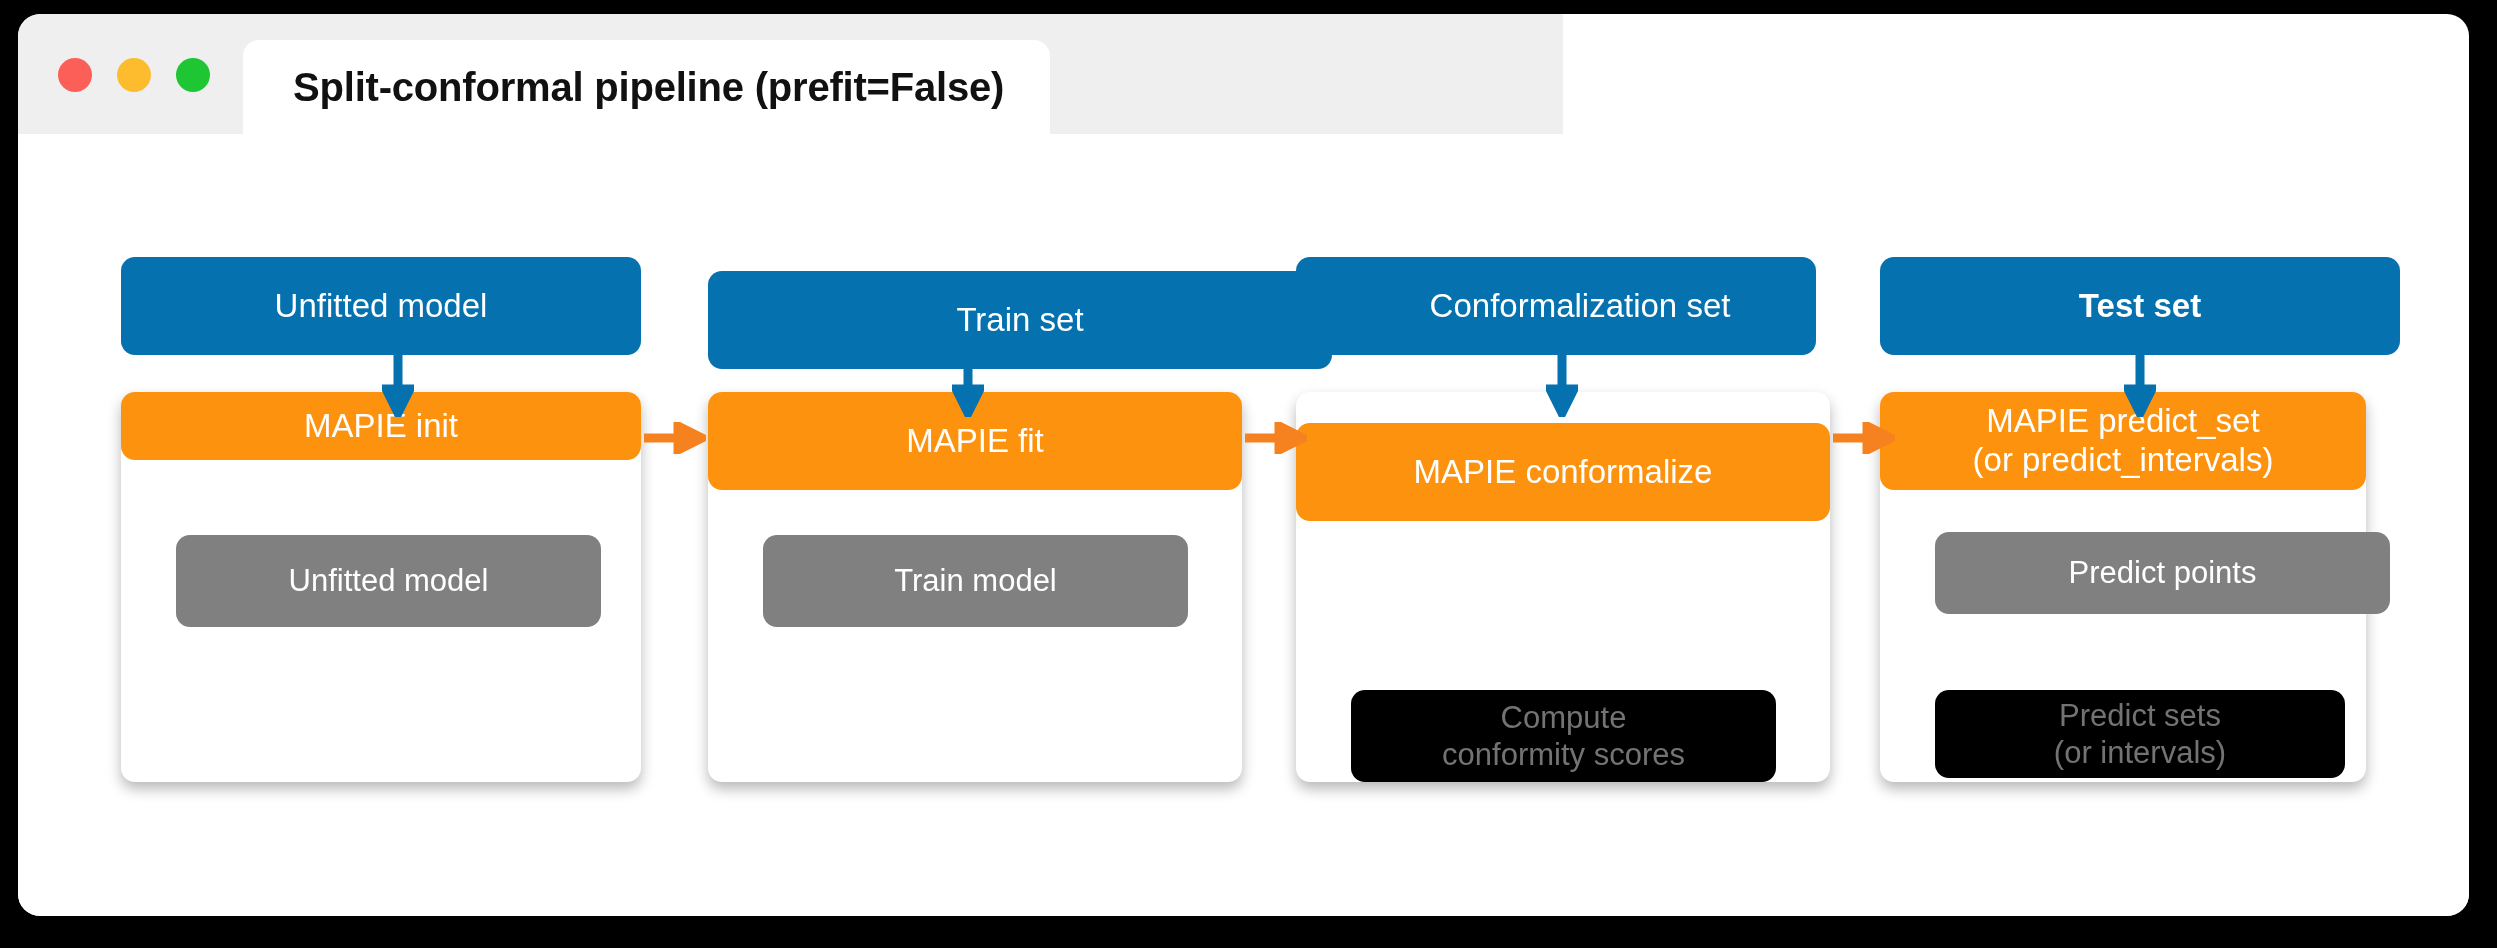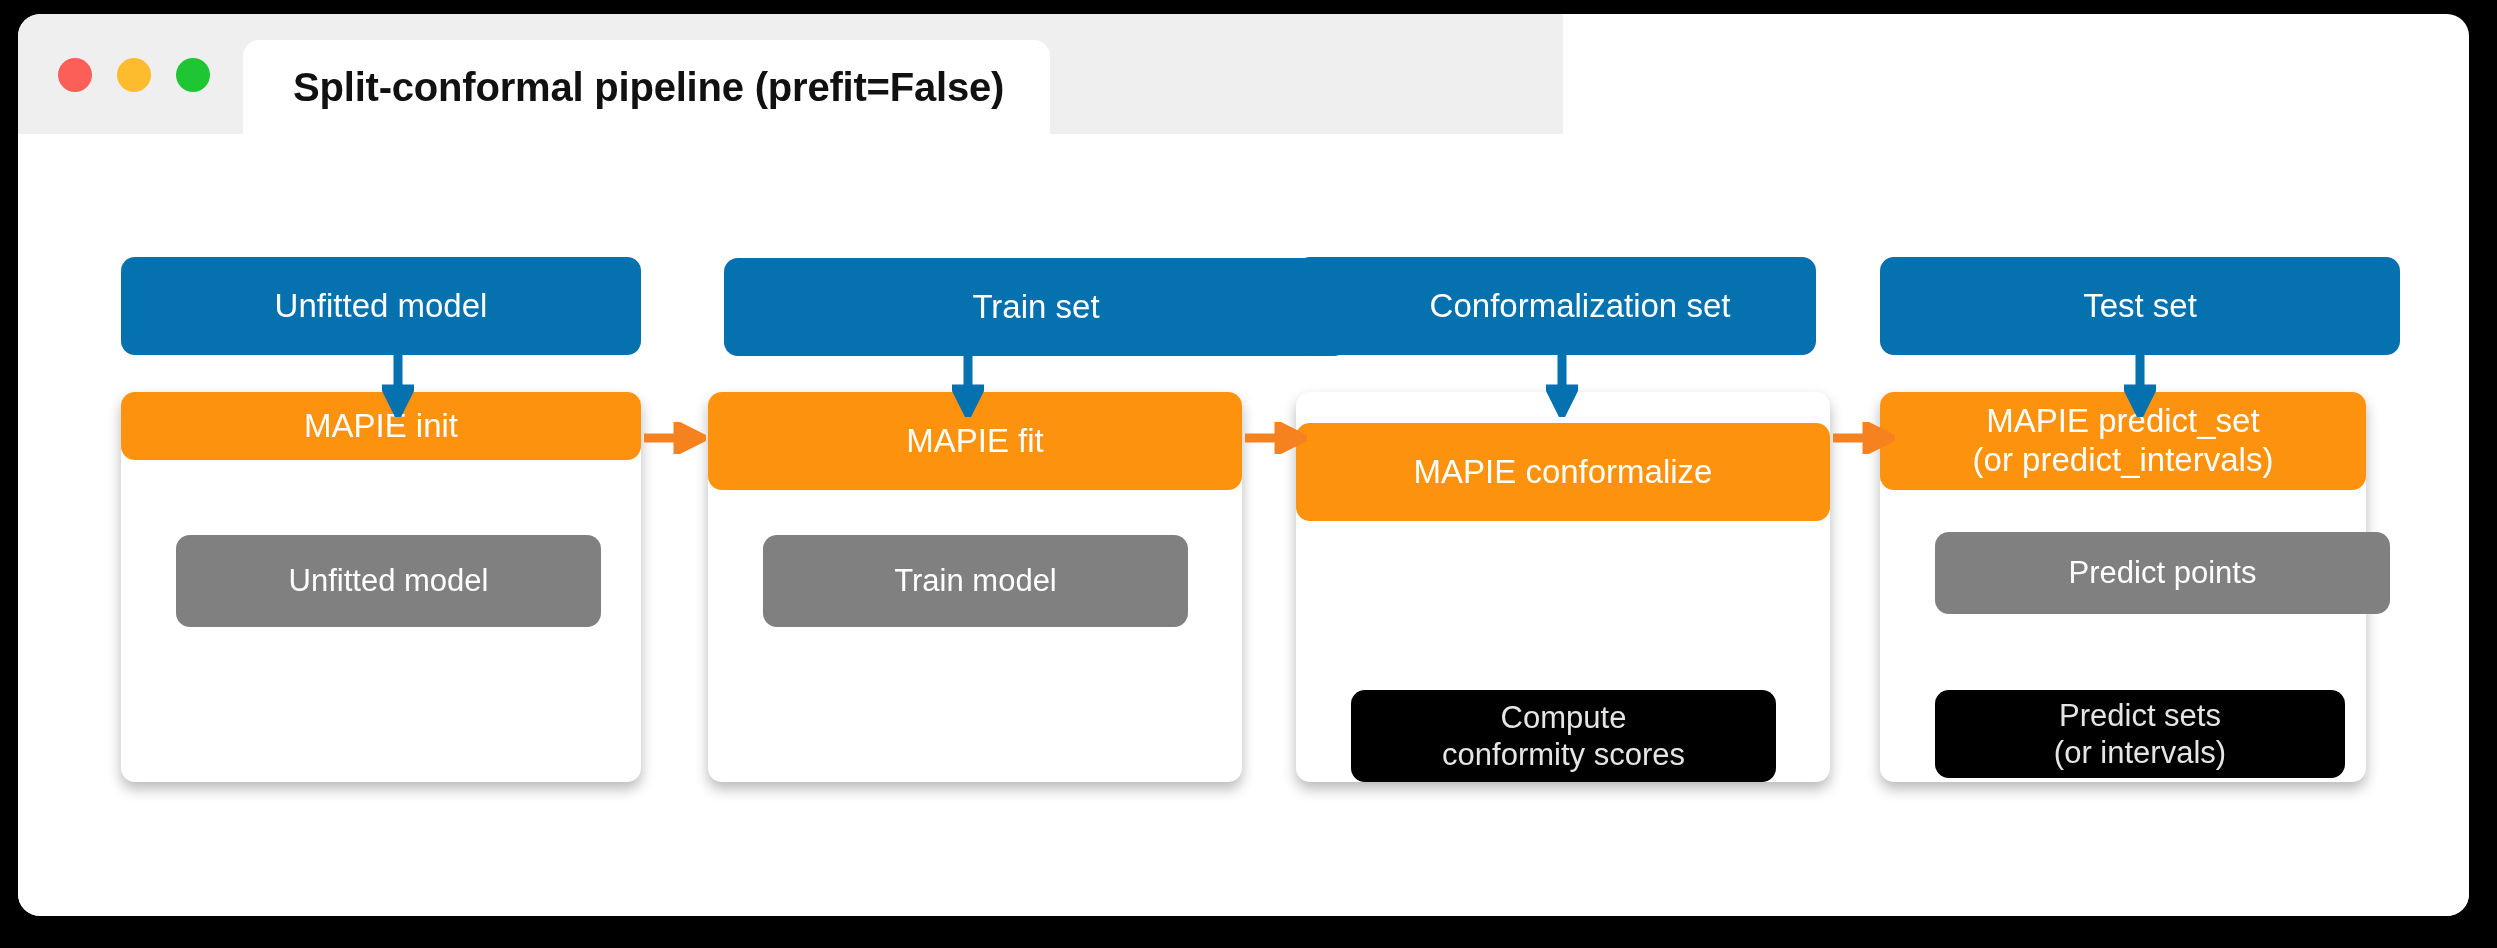--- a/index.html
+++ b/index.html
@@ -136,21 +136,21 @@
     z-index: 4;
   }
 
   .chip-black {
     position: absolute;
     background: #000000;
     border-radius: 14px;
     display: flex;
     align-items: center;
     justify-content: center;
-    color: #e5e5e5;
+    color: #737373;
     font-size: 31px;
     text-align: center;
     line-height: 1.2;
     box-sizing: border-box;
     z-index: 4;
   }
 
   
   .arrow-down {
     position: absolute;
@@ -195,21 +195,21 @@
     </div>
 
     <div class="chip-gray" style="left:158px; top:401px; width:425px; height:92px;">
       <span>Unfitted model</span>
     </div>
 
     <svg class="arrow-right" style="left:626px; top:288px;" width="62" height="32" viewBox="0 0 62 32">
       <path d="M0 16 L40 16 M58 16 L34 4 L34 28 Z" stroke="#F5821F" stroke-width="9" fill="#F5821F" stroke-linejoin="miter"></path>
     </svg>
 
-    <div class="chip-blue" style="left:690px; top:124px; width:624px; height:98px;margin-left:16px;">
+    <div class="chip-blue" style="left:690px; top:137px; width:624px; height:98px;">
       <span>Train set</span>
     </div>
 
     <svg class="arrow-down" style="left:934px; top:221px;" width="32" height="62" viewBox="0 0 32 62">
       <path d="M16 0 L16 40 M16 58 L4 34 L28 34 Z" stroke="#0571AE" stroke-width="9" fill="#0571AE" stroke-linejoin="miter"></path>
     </svg>
 
     <div class="card" style="left:690px; top:258px; width:534px; height:390px;"></div>
 
     <div class="chip-orange" style="left:690px; top:258px; width:534px; height:98px;">
@@ -240,21 +240,21 @@
 
     <div class="chip-black" style="left:1333px; top:556px; width:425px; height:92px; white-space:pre-line;">
       <span>Compute
 conformity scores</span>
     </div>
 
     <svg class="arrow-right" style="left:1815px; top:288px;" width="62" height="32" viewBox="0 0 62 32">
       <path d="M0 16 L40 16 M58 16 L34 4 L34 28 Z" stroke="#F5821F" stroke-width="9" fill="#F5821F" stroke-linejoin="miter"></path>
     </svg>
 
-    <div class="chip-blue" style="left:1862px; top:123px; width:520px; height:98px;">
+    <div class="chip-blue" style="left:1862px; top:123px; width:520px; height:98px;font-weight:bold;">
       <span>Test set</span>
     </div>
 
     <svg class="arrow-down" style="left:2106px; top:221px;" width="32" height="62" viewBox="0 0 32 62">
       <path d="M16 0 L16 40 M16 58 L4 34 L28 34 Z" stroke="#0571AE" stroke-width="9" fill="#0571AE" stroke-linejoin="miter"></path>
     </svg>
 
     <div class="card" style="left:1862px; top:258px; width:486px; height:390px;"></div>
 
     <div class="chip-orange" style="left:1862px; top:258px; width:486px; height:98px; white-space:pre-line;justify-content:center;">

